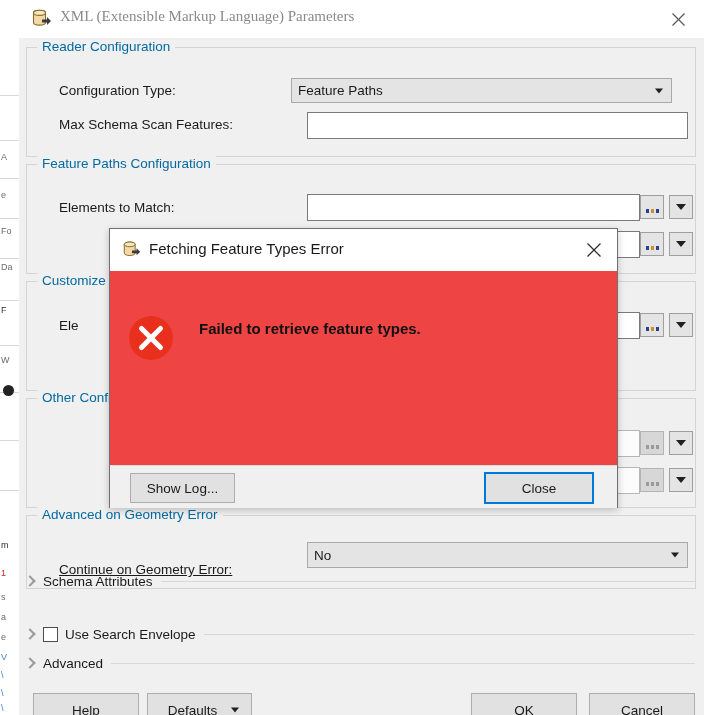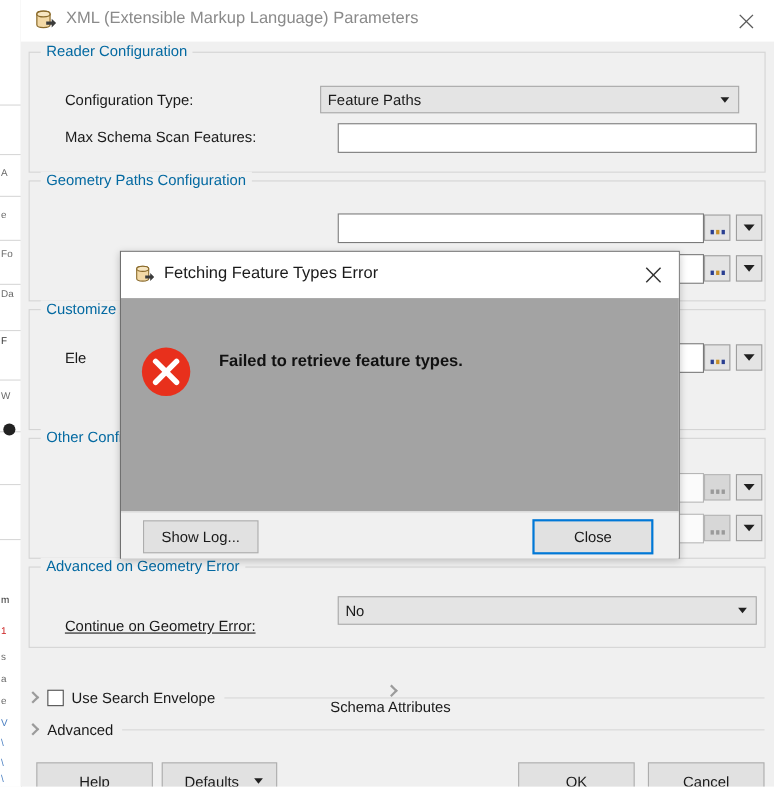--- a/index.html
+++ b/index.html
@@ -59,20 +59,21 @@
     position: absolute;
     left: 12px; top: 8px;
     width: 22px; height: 22px;
   }
   #title-text {
     position: absolute;
     left: 41px; top: 8px;
     font-size: 15px;
     color: #8a8a8a;
     white-space: nowrap;
+    font-family: Liberation Serif, serif;
   }
   #title-close {
     position: absolute;
     right: 8px; top: 4px;
     width: 36px; height: 30px;
     display: flex; align-items: center; justify-content: center;
     cursor: default;
   }
 
   
@@ -274,21 +275,21 @@
     position: absolute;
     right: 6px; top: 6px;
     width: 34px; height: 30px;
     display: flex; align-items: center; justify-content: center;
     cursor: default;
   }
   #dlg-body {
     position: absolute;
     left: 0; top: 42px;
     width: 507px; height: 194px;
-    background: #a3a3a3;
+    background: #ef4444;
   }
   #err-icon {
     position: absolute;
     left: 18px; top: 44px;
     width: 46px; height: 46px;
   }
   #err-heading {
     position: absolute;
     left: 89px; top: 49px;
     width: 400px;
@@ -394,22 +395,23 @@
     </div>
     <div class="fld-label" style="left:40px; top:45px; width:240px;">Configuration Type:</div>
     <div class="combo" style="left:272px; top:40px; width:381px; height:25px;">
       <span>Feature Paths</span>
       <span class="caret"></span>
     </div>
     <div class="fld-label" style="left:40px; top:79px; width:240px;">Max Schema Scan Features:</div>
     <div class="textbox" style="left:288px; top:74px; width:381px; height:27px;"></div>
 
     <div class="group" style="left:7px; top:126px; width:668px; height:108px;">
-      <div class="group-title">Geometry Paths Configuration</div>
-    </div>
+      <div class="group-title">Feature Paths Configuration</div>
+    </div>
+    <div class="fld-label" style="left:40px; top:162px; width:240px;">Elements to Match:</div>
     <div class="textbox" style="left:288px; top:156px; width:333px; height:27px;"></div>
     <div class="browse-btn" style="left:621px; top:157px;">
       <span class="dots">
           <i></i>
           <i></i>
           <i></i>
         </span>
     </div>
     <div class="drop-btn" style="left:650px; top:157px;">
       <span class="caret2"></span>
@@ -470,21 +472,21 @@
 
     <div class="group" style="left:7px; top:477px; width:668px; height:72px;">
       <div class="group-title">Advanced on Geometry Error</div>
     </div>
     <div class="fld-label" style="left:40px; top:524px; width:240px;text-decoration:underline;">Continue on Geometry Error:</div>
     <div class="combo" style="left:288px; top:504px; width:381px; height:26px;">
       <span>No</span>
       <span class="caret"></span>
     </div>
 
-    <div class="collapser" style="left:4px; top:583px; width:672px;flex-direction:column;">
+    <div class="collapser" style="left:4px; top:532px; width:672px;">
       <span class="chev"></span>
       <span class="cl-text">Schema Attributes</span>
       <span class="cl-rule"></span>
     </div>
 
     <div class="collapser" style="left:4px; top:585px; width:672px;">
       <span class="chev"></span>
       <span class="chk"></span>
       <span class="cl-text">Use Search Envelope</span>
       <span class="cl-rule"></span>

